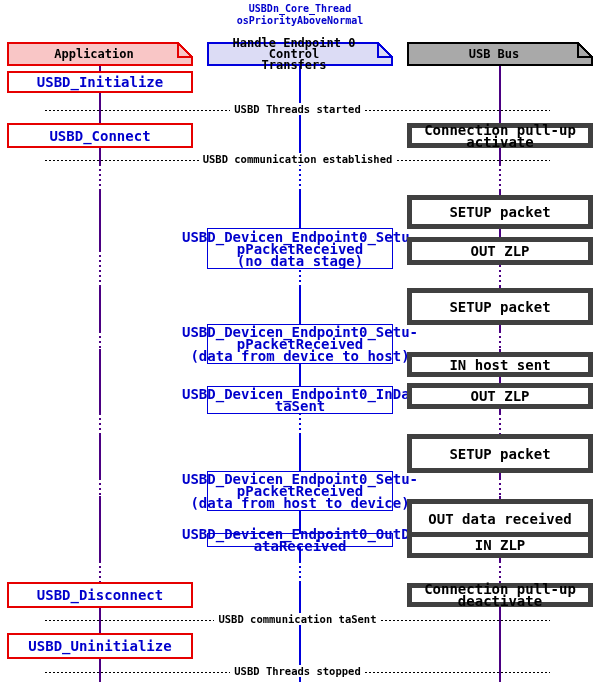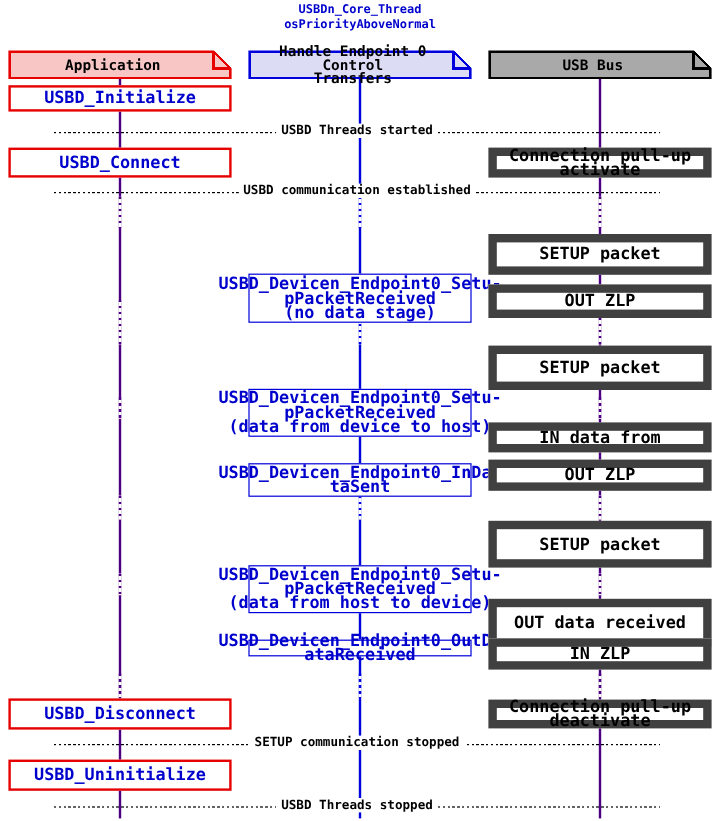--- a/index.html
+++ b/index.html
@@ -26,21 +26,21 @@
   .note-label { position:absolute; left:0; top:0; right:12px; bottom:0; display:flex;
                 align-items:center; justify-content:center; text-align:center;
                 font-size:12px; line-height:11px; white-space:pre-line; color:#000; }
 
   
   .box { position:absolute; box-sizing:border-box; width:186px; display:flex;
          align-items:center; justify-content:center; text-align:center;
          background:#fff; font-size:14px; line-height:12px; white-space:pre-line; }
   .call { left:7px;   border:2px solid #e60000; color:#0000cc; }
   .evt  { left:207px; border:1px solid #0000dd; color:#0000cc;margin-top:36px; }
-  .bus  { left:407px; border:7px solid #404040; color:#000000; }
+  .bus  { left:407px; border:5px solid #404040; color:#000000; }
 
   
   .msg { position:absolute; left:45px; width:505px; height:1px;
          background:repeating-linear-gradient(to right,#000 0 2px,transparent 2px 4px); }
   .msg-label { position:absolute; left:0; right:0; top:-7px; text-align:center;
                font-size:10.5px; line-height:13px; color:#000; }
   .msg-label span { background:#fff; padding:0 4px; }
 </style>
 </head>
 <body>
@@ -119,33 +119,33 @@
   <div class="box evt" style="top:435px;height:40px">USBD_Devicen_Endpoint0_Setu-
 pPacketReceived
 (data from host to device)</div>
   <div class="box evt" style="top:497px;height:14px">USBD_Devicen_Endpoint0_OutD-
 ataReceived</div>
 
   <div class="box bus" style="top:123px;height:25px">Connection pull-up activate</div>
   <div class="box bus" style="top:195px;height:34px">SETUP packet</div>
   <div class="box bus" style="top:237px;height:28px">OUT ZLP</div>
   <div class="box bus" style="top:288px;height:37px">SETUP packet</div>
-  <div class="box bus" style="top:352px;height:25px">IN data from</div>
+  <div class="box bus" style="top:352px;height:25px">IN host sent</div>
   <div class="box bus" style="top:383px;height:26px">OUT ZLP</div>
   <div class="box bus" style="top:434px;height:39px">SETUP packet</div>
   <div class="box bus" style="top:499px;height:40px">OUT data received</div>
   <div class="box bus" style="top:532px;height:26px">IN ZLP</div>
   <div class="box bus" style="top:583px;height:24px">Connection pull-up deactivate</div>
 
   <div class="msg" style="top:110px">
     <div class="msg-label"><span>USBD Threads started</span></div>
   </div>
   <div class="msg" style="top:160px">
     <div class="msg-label"><span>USBD communication established</span></div>
   </div>
   <div class="msg" style="top:620px">
-    <div class="msg-label"><span>SETUP communication stopped</span></div>
+    <div class="msg-label"><span>USBD communication taSent</span></div>
   </div>
   <div class="msg" style="top:672px">
     <div class="msg-label"><span>USBD Threads stopped</span></div>
   </div>
 
 </div>
 
 </body></html>

